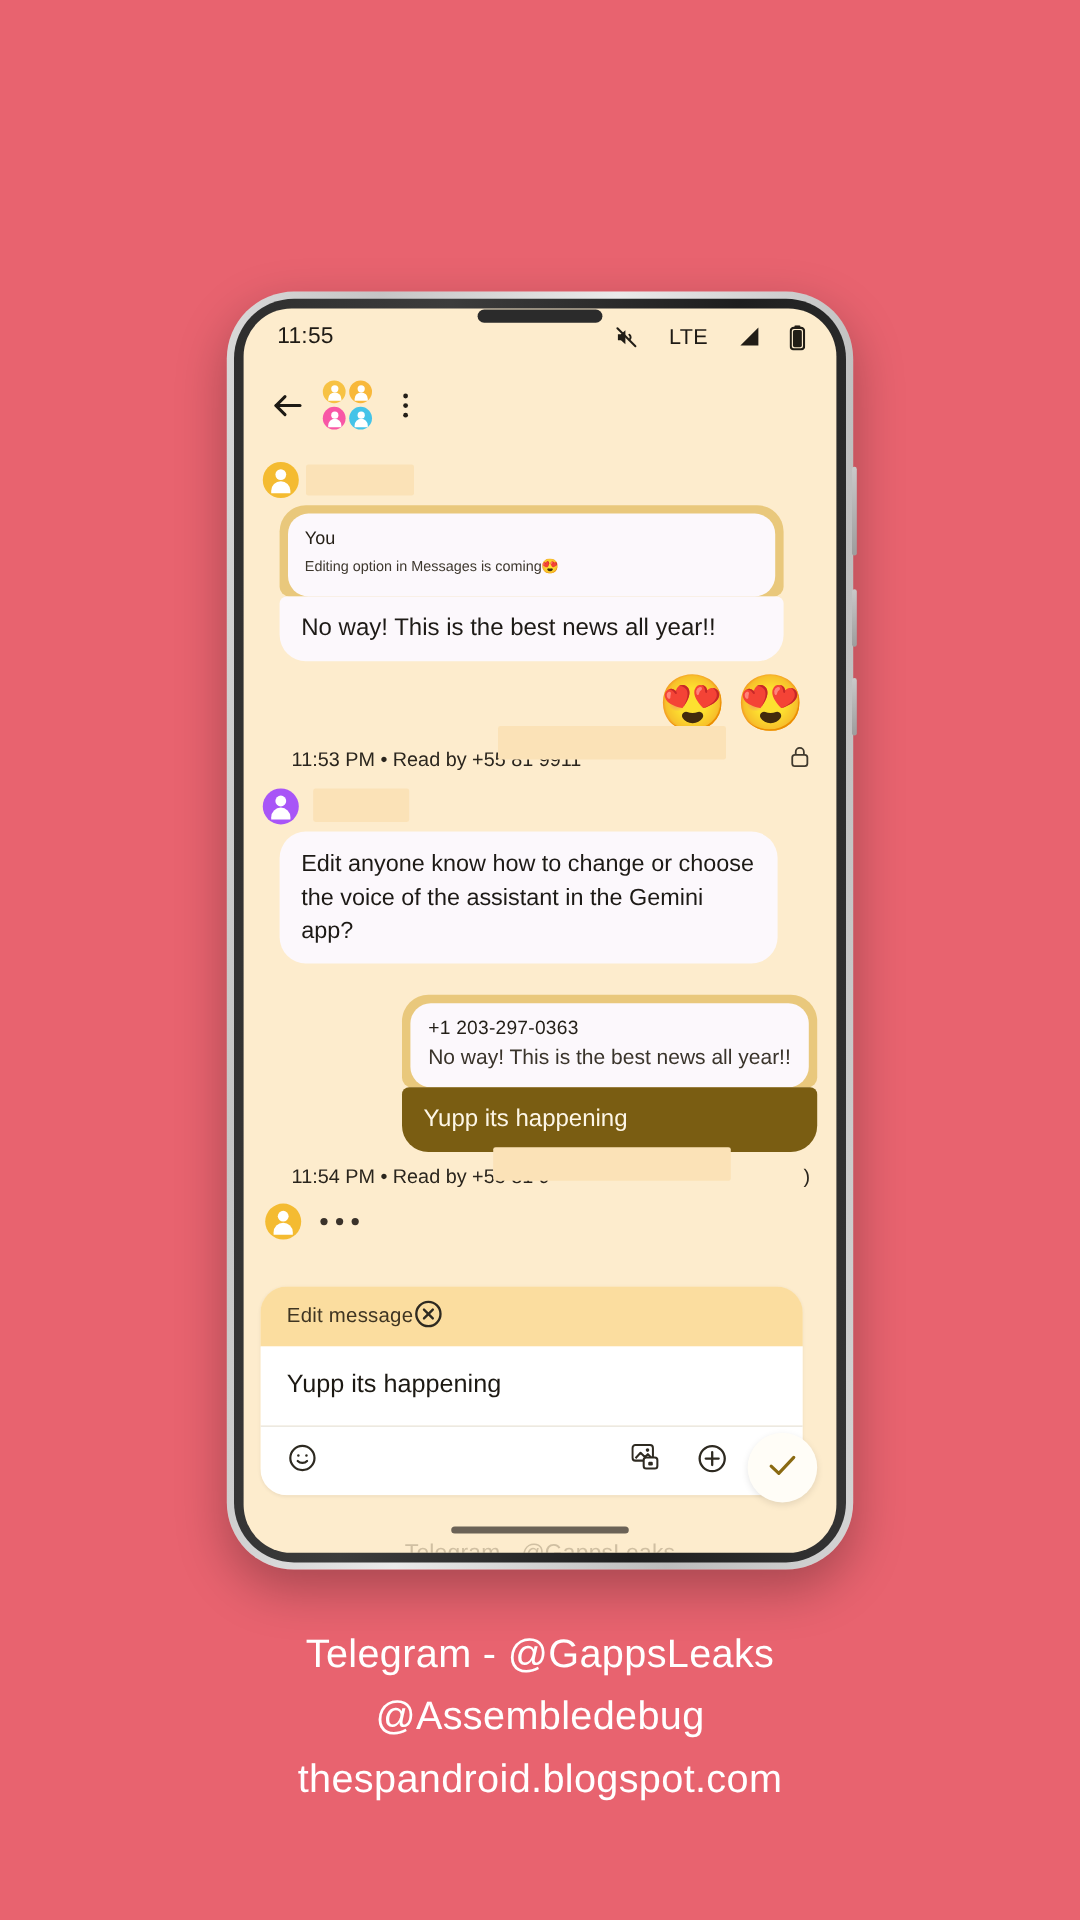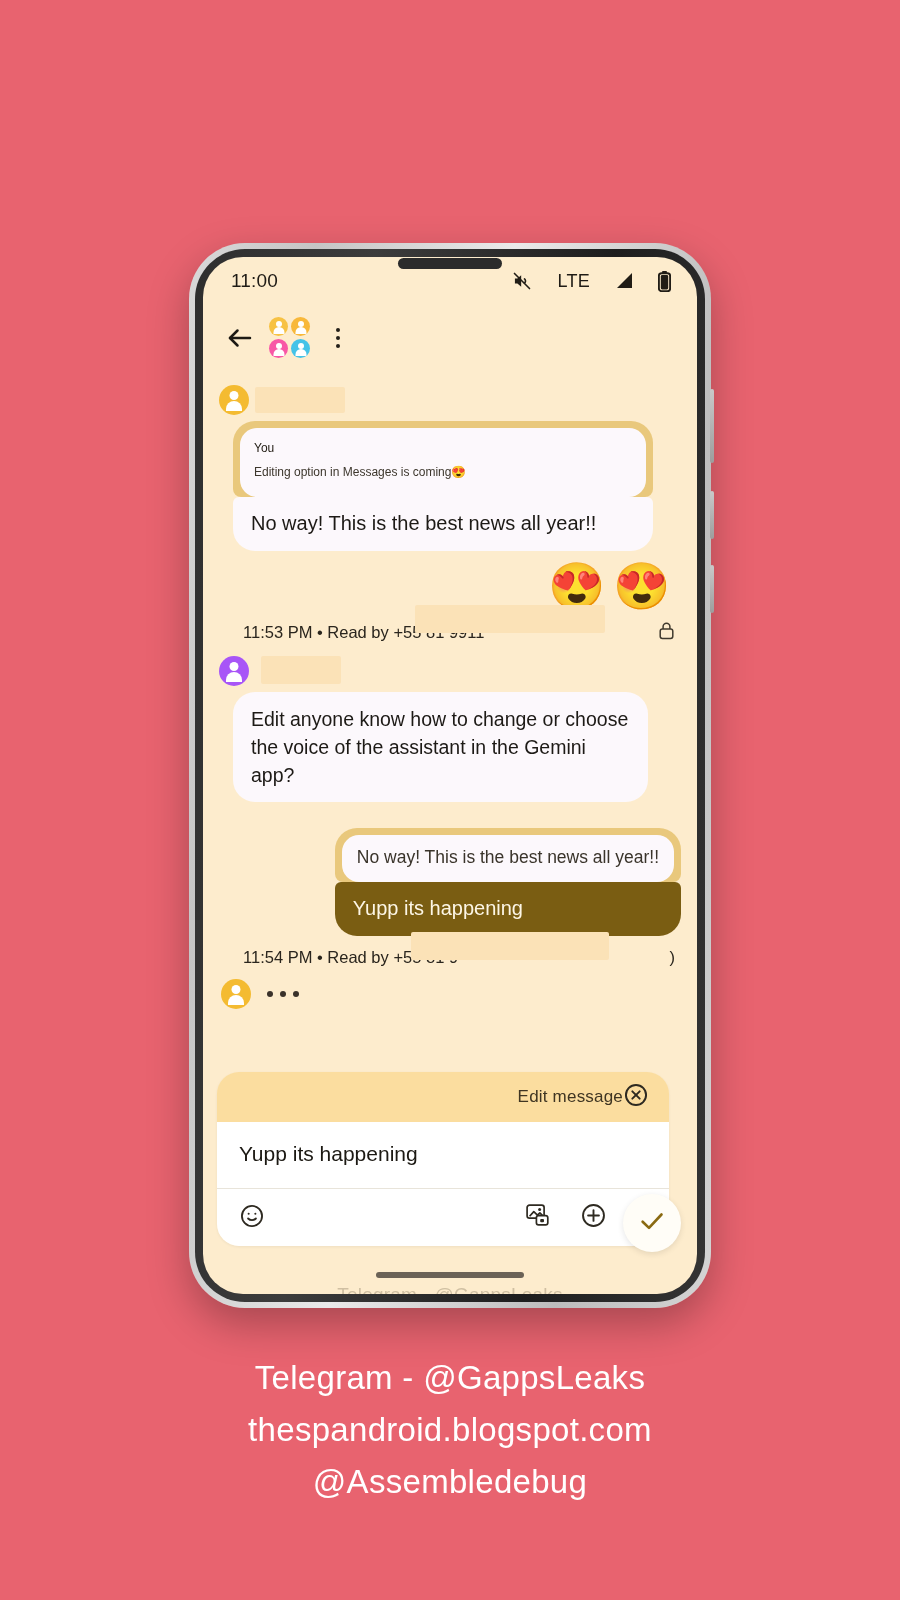--- a/index.html
+++ b/index.html
@@ -103,21 +103,21 @@
     margin-left: 30px;
   }
   .quote-wrap {
     margin-left: 30px; max-width: 420px;
     background: #e9c87c; border-radius: 22px 22px 8px 8px;
     padding: 7px 7px 0 7px;
   }
   .quote-card {
     background: #fcf8fc; border-radius: 17px; padding: 10px 14px 12px 14px;
   }
-  .quote-author { font-size: 12px; color: #262118; line-height: 21px; }
+  .quote-author { font-size: 15px; color: #262118; line-height: 21px; }
   .quote-text { font-size: 12px; color: #3d372d; line-height: 26px; white-space: nowrap; }
   .bubble-after-quote {
     margin-left: 30px; max-width: 420px;
     background:#fcf8fc; border-radius: 6px 6px 22px 22px;
     padding: 12px 18px 14px 18px;
     font-size: 20px; line-height: 28px; color:#1d1a16;
   }
 
   .reaction-row { display:flex; justify-content:flex-end; padding: 12px 26px 0 0; gap: 8px; }
   .emoji { font-size: 46px; line-height: 1; }
@@ -159,21 +159,21 @@
   }
 
   
   .composer {
     position:absolute; left: 14px; right: 28px; bottom: 48px;
     border-radius: 22px; overflow: hidden; z-index: 20;
     box-shadow: 0 1px 3px rgba(0,0,0,.06);
   }
   .edit-header {
     background:#fbdd9f; height: 50px;
-    display:flex; align-items:center; justify-content:flex-end;
+    display:flex; align-items:center; justify-content:flex-start;
     padding: 0 20px 0 22px;
   }
   .edit-header-label { font-size: 17px; color:#3f3522; letter-spacing:.2px; }
   .edit-field {
     background:#ffffff; padding: 18px 22px 20px 22px;
     font-size: 21px; color:#1c1913; line-height: 28px;
   }
   .edit-toolbar {
     background:#ffffff; border-top: 1px solid #e8e4da;
     height: 58px; display:flex; align-items:center;
@@ -208,21 +208,21 @@
   <div class="phone-outer">
     <div class="side-btn s1"></div>
     <div class="side-btn s2"></div>
     <div class="side-btn s3"></div>
     <div class="phone-band"></div>
 
     <div class="phone-screen">
       <div class="earpiece"></div>
 
       <div class="statusbar">
-        <span class="status-time">11:00</span>
+        <span class="status-time">11:55</span>
         <span class="status-icons">
           <span>
             <svg class="ico" width="22" height="20" viewBox="0 0 24 24" fill="none" stroke="#211d16" stroke-width="2" stroke-linecap="round">
               <path d="M11 5 L6.5 9 H3.5 v6 h3 L11 19 Z" fill="#211d16" stroke="none"></path>
               <path d="M15 9.5 c1.6 1.2 1.6 3.8 0 5"></path>
               <path d="M3 3 L21 21"></path>
             </svg>
           </span>
           <span class="lte">LTE</span>
           <span>
@@ -296,20 +296,21 @@
           <span class="avatar-sm" style="background:#a855f7"></span>
           <span class="sender-name" style="color:#8b3df0">3087</span>
           <span class="redact" style="left:58px; top:8px; width:80px; height:28px;"></span>
         </div>
         <div class="bubble-in" style="max-width:415px">Edit anyone know how to change or choose the voice of the assistant in the Gemini app?</div>
 
         <div class="out-wrap" style="margin-top:20px">
           <div>
             <div class="out-quote-wrap">
               <div class="out-quote-card">
+                <div class="out-quote-author">+1 203-297-0363</div>
                 <div class="out-quote-text">No way! This is the best news all year!!</div>
               </div>
             </div>
             <div class="out-bubble">Yupp its happening</div>
           </div>
         </div>
 
         <div class="meta-row">
           <span class="meta-text">11:54 PM • Read by +55 81 9</span>
           <span class="meta-redact" style="left:208px; width:198px;"></span>
@@ -380,16 +381,16 @@
           </svg>
         </span>
       </div>
 
       <div class="gesture-bar"></div>
     </div>
   </div>
 
   <div class="caption">
     <div>Telegram - @GappsLeaks</div>
+    <div>@Assembledebug</div>
     <div>thespandroid.blogspot.com</div>
-    <div>@Assembledebug</div>
   </div>
 </div>
 
 </body></html>

